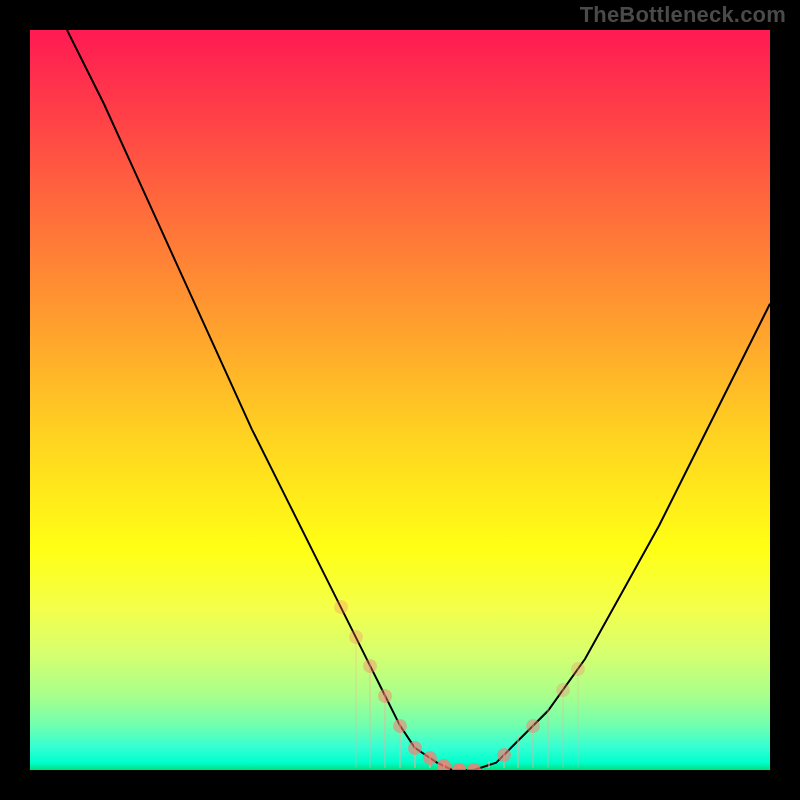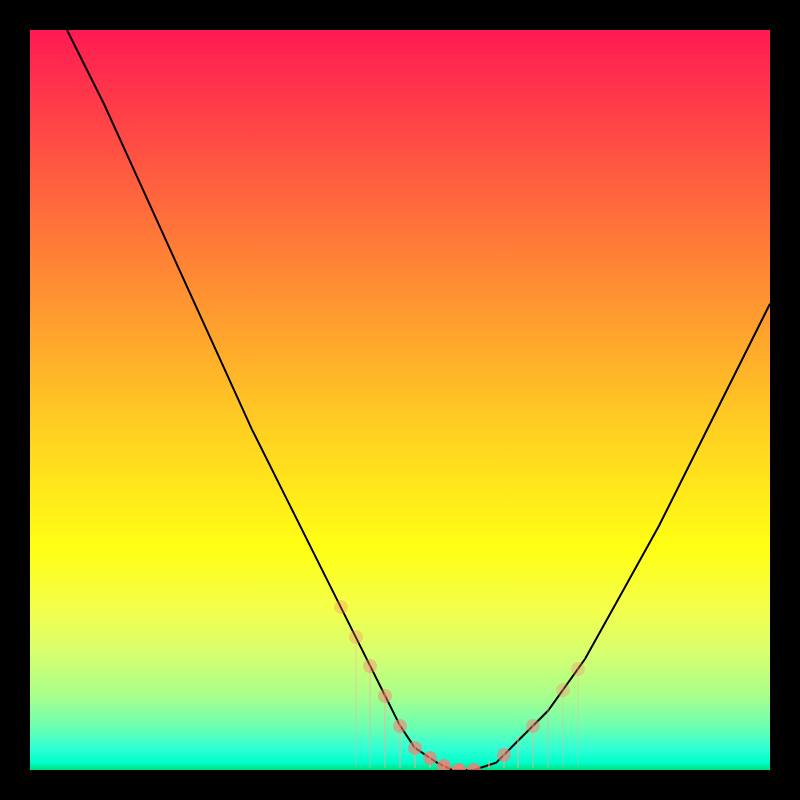--- a/index.html
+++ b/index.html
@@ -86,20 +86,21 @@
     background: rgba(255, 120, 110, 0.85);
     transform: translate(-7px, -7px);
     z-index: 7;
   }
 </style>
 </head>
 <body>
 
 <div class="frame">
 
+  <div class="watermark">TheBottleneck.com</div>
 
   <div class="plot-area">
     <div class="gradient-bg"></div>
 
     <svg class="curve-svg" viewBox="0 0 740 740" preserveAspectRatio="none">
       <path id="curve-path" class="curve-path" d="M37.0 0.0 L74.0 74.0 L111.0 155.4 L148.0 236.8 L185.0 318.2 L222.0 399.6 L259.0 473.6 L296.0 547.6 L333.0 621.6 L355.2 666.0 L370.0 695.6 L384.8 717.8 L407.0 732.6 L421.8 740.0 L444.0 740.0 L466.2 732.6 L481.0 717.8 L518.0 680.8 L555.0 629.0 L592.0 562.4 L629.0 495.8 L666.0 421.8 L703.0 347.8 L740.0 273.8"></path>
     </svg>
 
     <div class="tick-layer" id="tick-layer">
         <div class="tick" style="left: 325.6px; top: 611.2px; height: 126.8px; opacity: 0.3;"></div>

